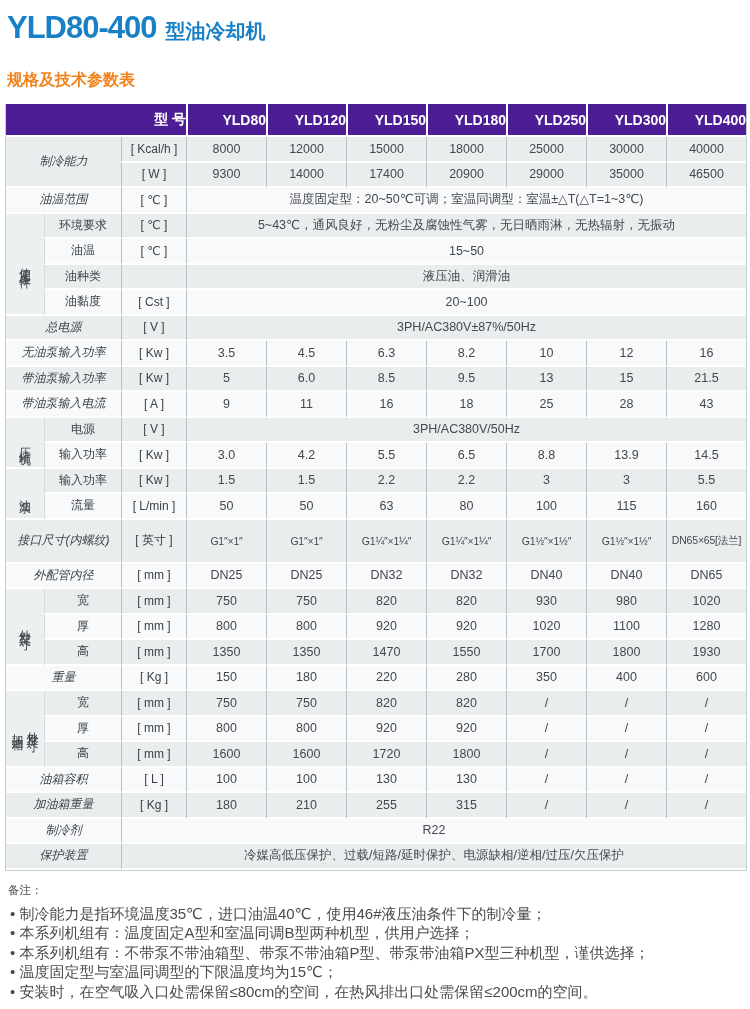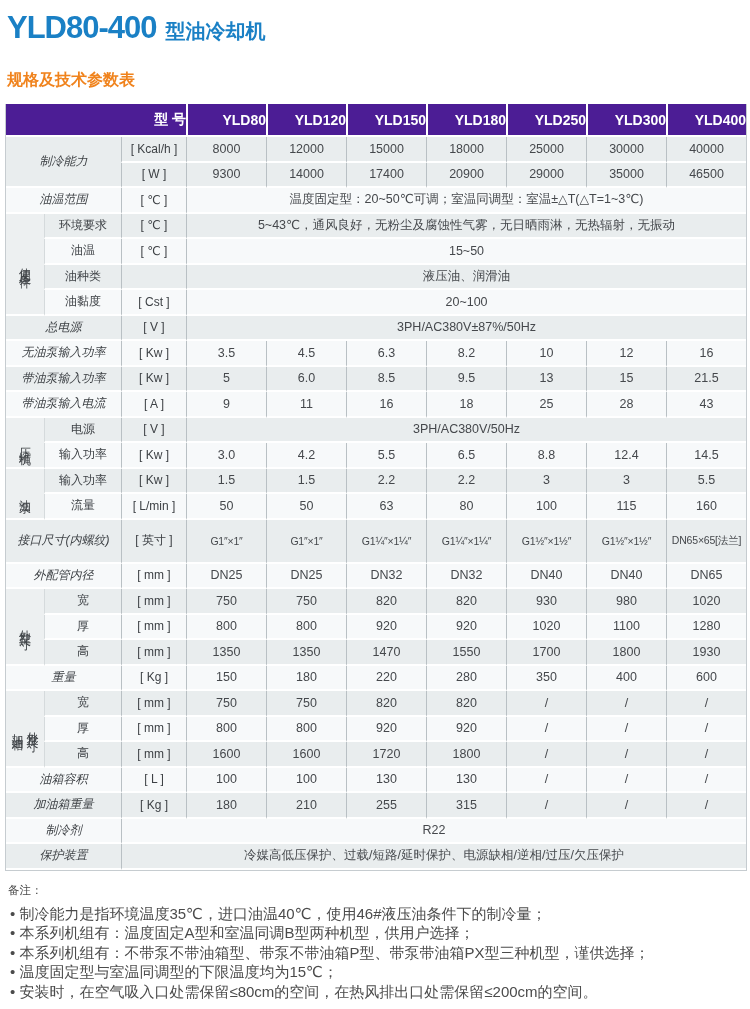--- a/index.html
+++ b/index.html
@@ -178,21 +178,21 @@
           <td class="merged" colspan="7">3PH/AC380V/50Hz</td>
         </tr>
         <tr class="shade-b">
           <td class="sub" colspan="1">输入功率</td>
           <td class="unit">[ Kw ]</td>
           <td class="val">3.0</td>
           <td class="val">4.2</td>
           <td class="val">5.5</td>
           <td class="val">6.5</td>
           <td class="val">8.8</td>
-          <td class="val">12.4</td>
+          <td class="val">13.9</td>
           <td class="val">14.5</td>
         </tr>
         <tr class="shade-a">
           <td class="grp" rowspan="2">
             <div class="grp-lines">
               <span class="vtext">油泵</span>
             </div>
           </td>
           <td class="sub" colspan="1">输入功率</td>
           <td class="unit">[ Kw ]</td>

